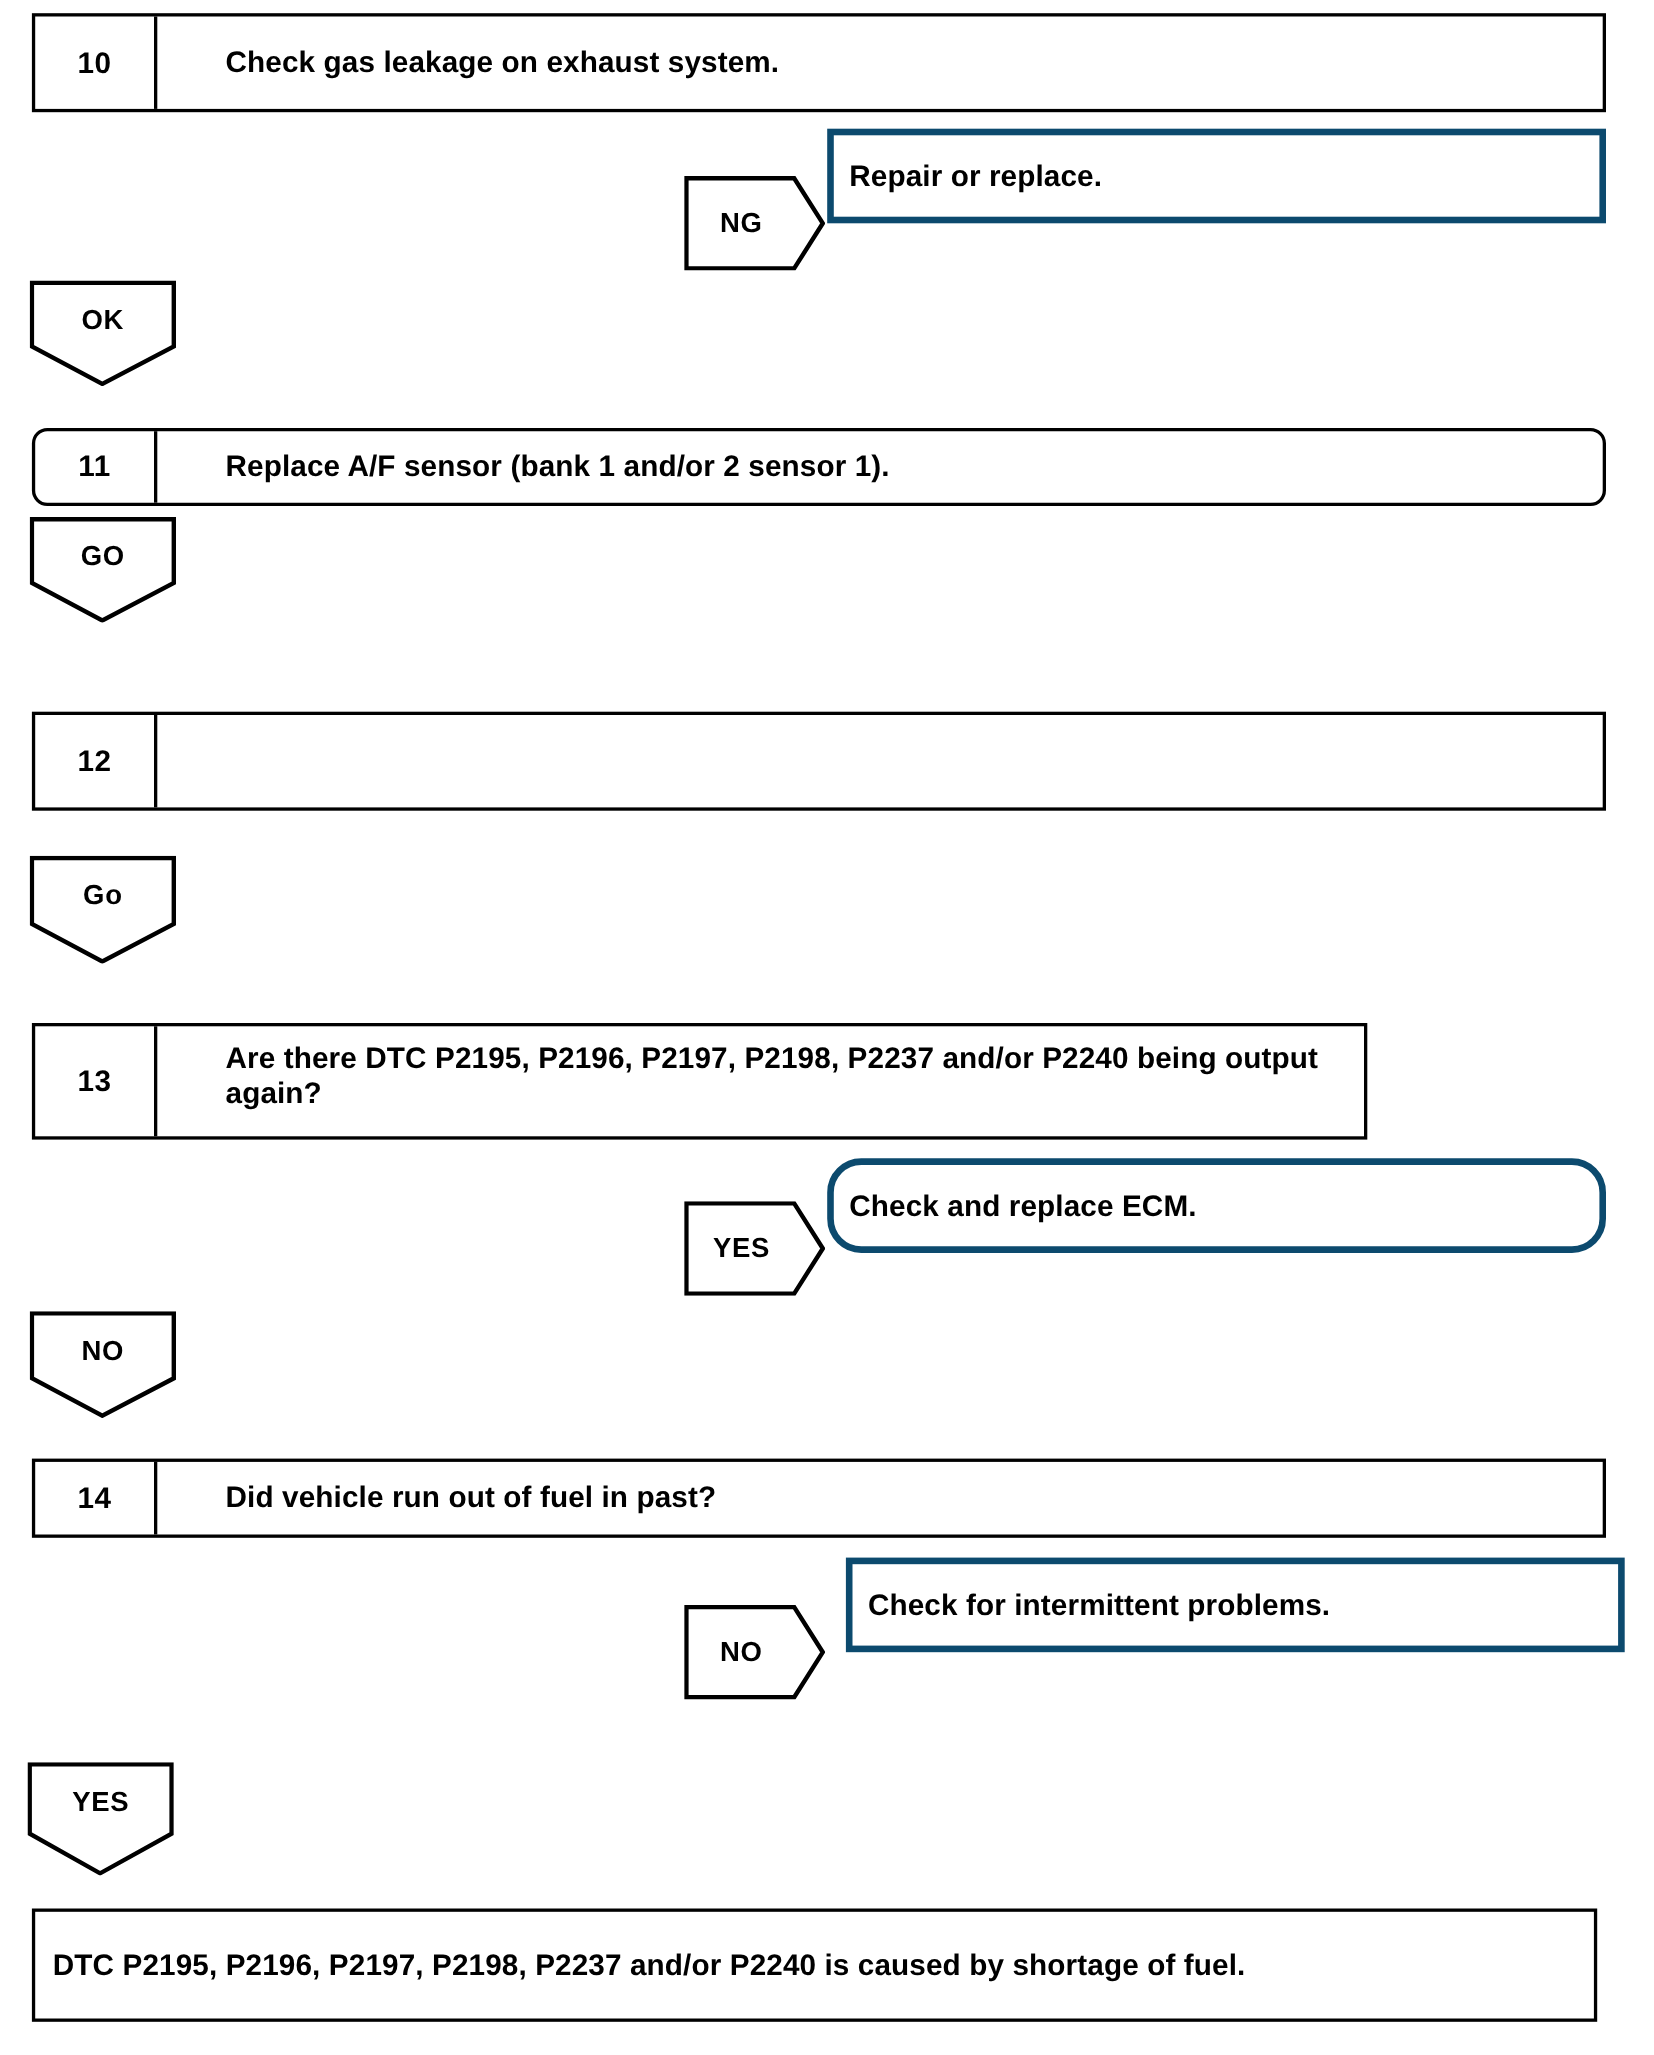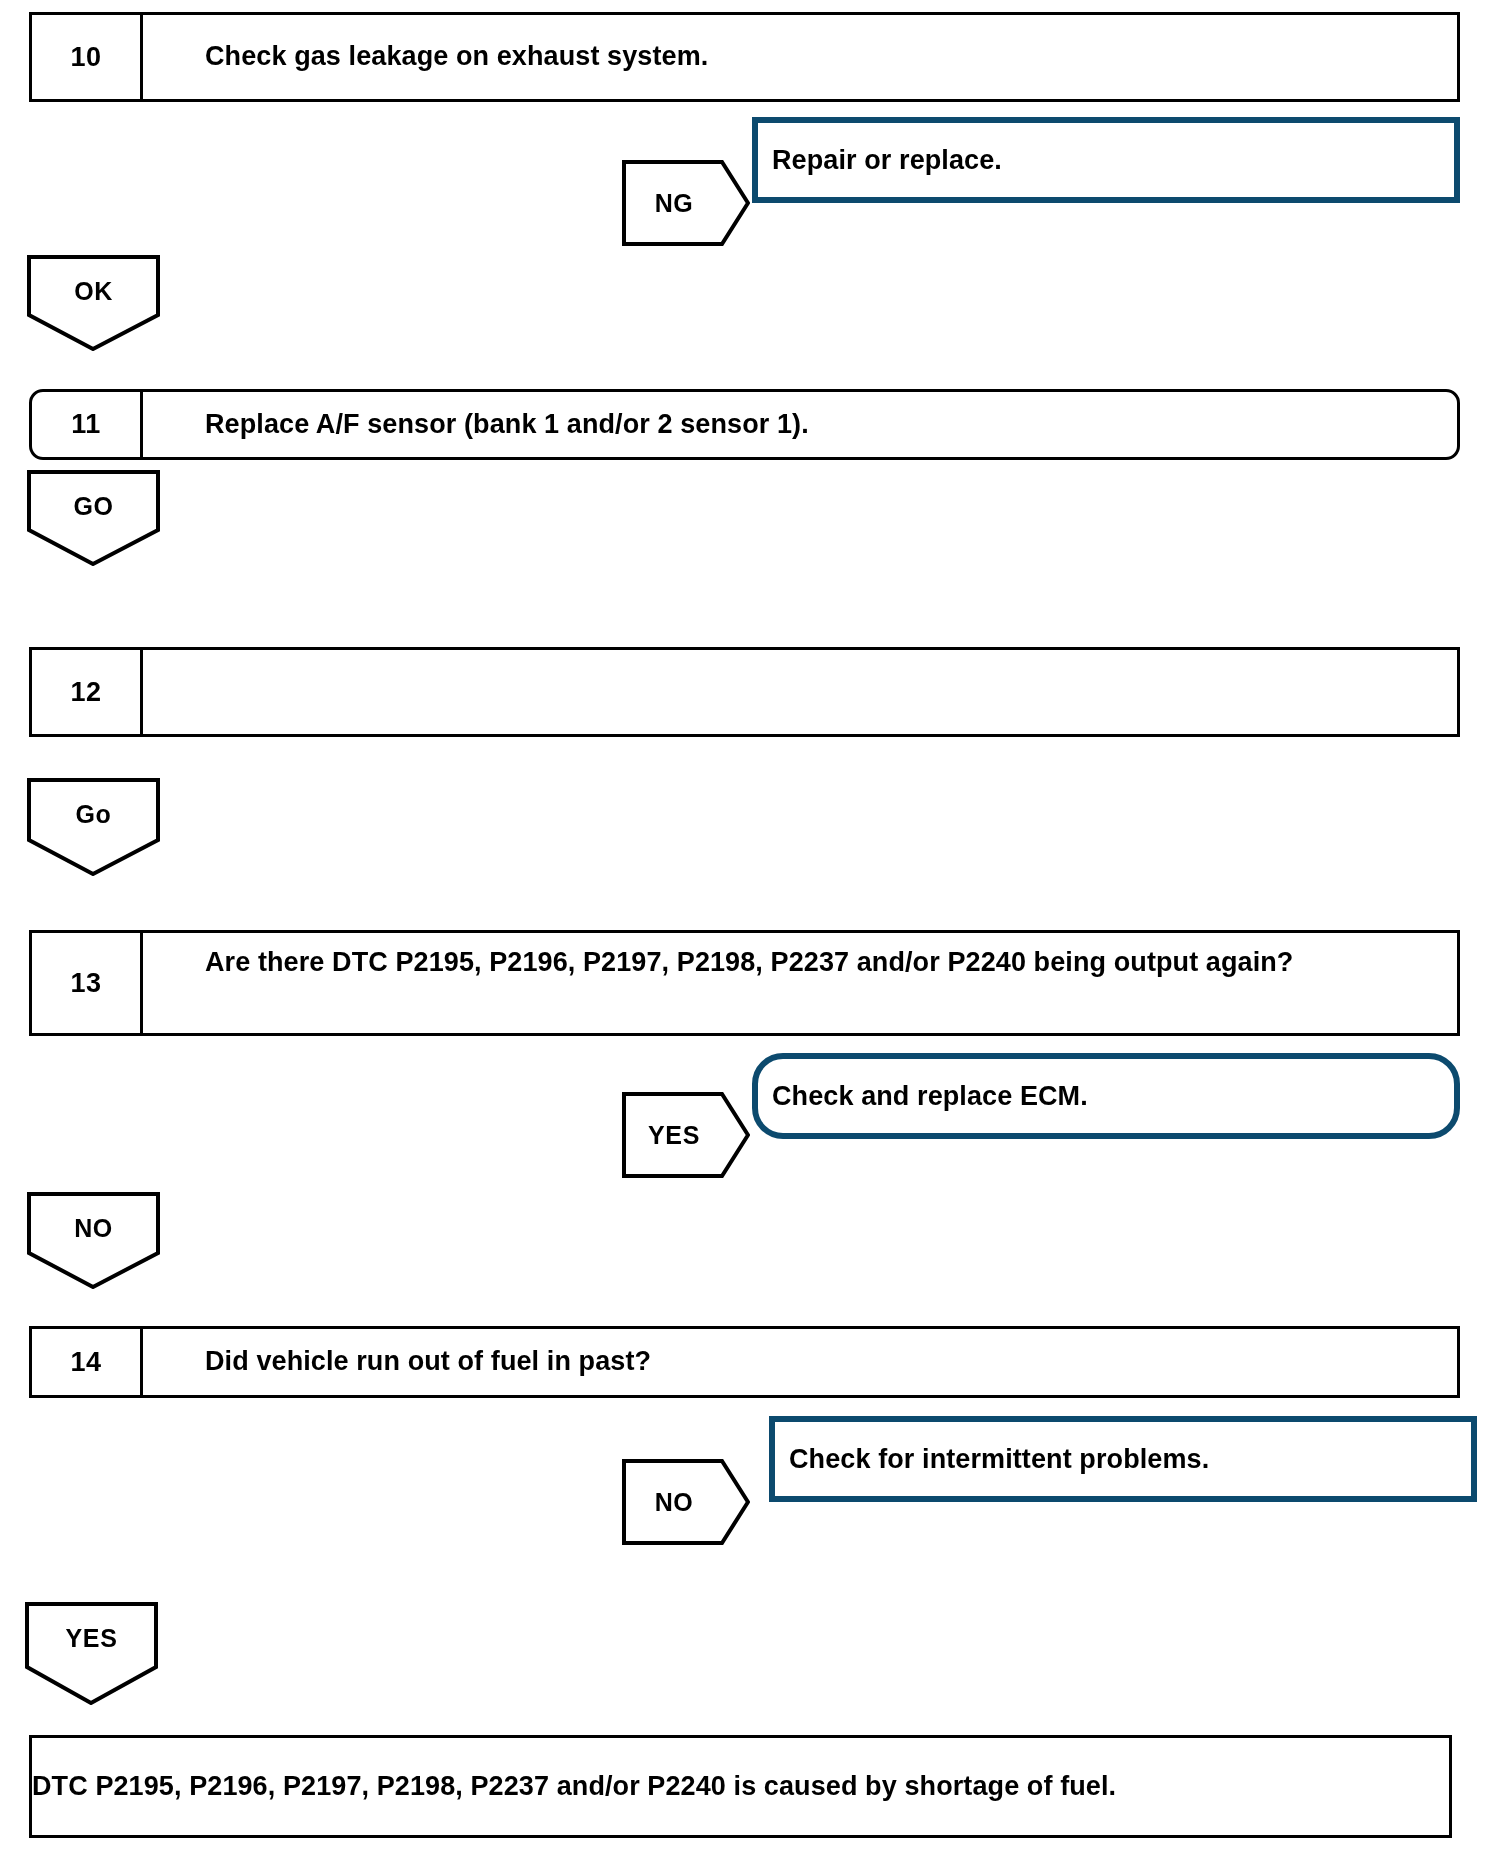--- a/index.html
+++ b/index.html
@@ -75,21 +75,21 @@
   }
 
   
   .conclusion-box {
     position: absolute;
     box-sizing: border-box;
     border: 3px solid #000;
     background: #fff;
     display: flex;
     align-items: center;
-    padding-left: 0;
+    padding-left: 16px;
     padding-right: 14px;
     font-size: 27px;
     font-weight: bold;
     letter-spacing: 0.1px;
   }
 
   
   .flow-arrow {
     position: absolute;
     box-sizing: border-box;
@@ -184,21 +184,21 @@
     <div class="step-num">12</div>
   </div>
 
   <div class="flow-arrow" style="left:27px; top:778px; width:133px; height:98px;">
     <svg viewBox="0 0 133 98" preserveAspectRatio="none" aria-hidden="true">
       <polygon points="2,2 131,2 131,62 66,96 2,62" fill="#fff" stroke="#000" stroke-width="4" vector-effect="non-scaling-stroke"></polygon>
     </svg>
     <div class="fa-label">Go</div>
   </div>
 
-  <div class="step-box" style="left:29px; top:930px; width:1431px; height:106px;">
+  <div class="step-box" style="left:29px; top:930px; width:1214px; height:106px;">
     <div class="step-num">13</div>
     <div class="step-text two-line">Are there DTC P2195, P2196, P2197, P2198, P2237 and/or P2240 being output again?</div>
   </div>
 
   <div class="branch-arrow" style="left:622px; top:1063px; width:128px; height:86px;">
     <svg viewBox="0 0 128 86" preserveAspectRatio="none" aria-hidden="true">
       <polygon points="2,2 100,2 126,43 100,84 2,84" fill="#fff" stroke="#000" stroke-width="4" vector-effect="non-scaling-stroke"></polygon>
     </svg>
     <div class="ba-label">YES</div>
   </div>

